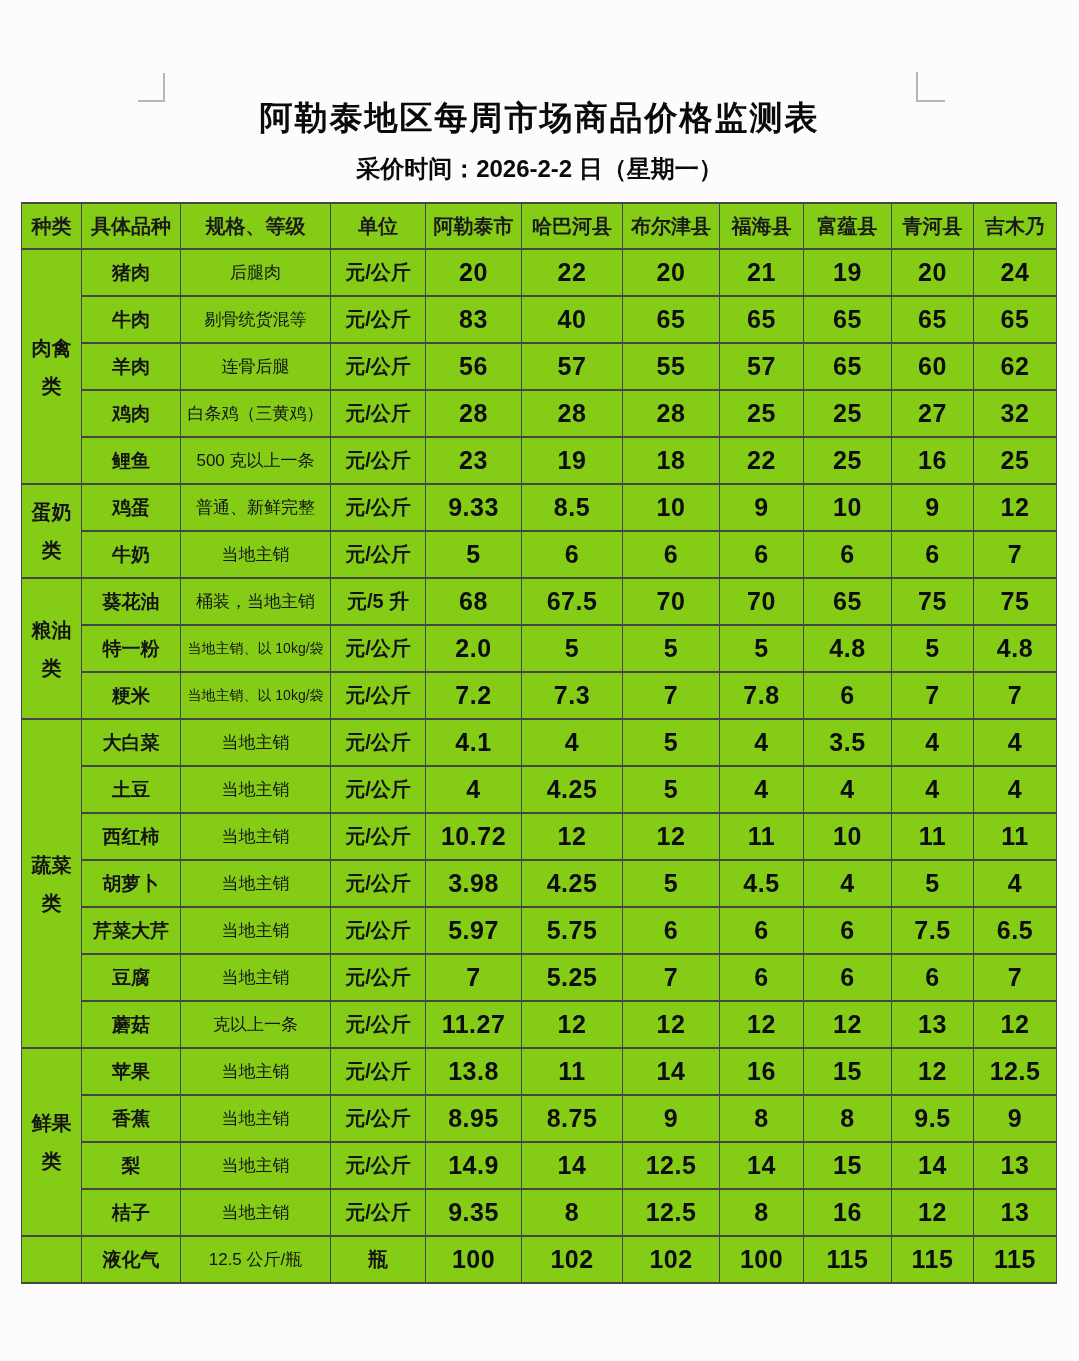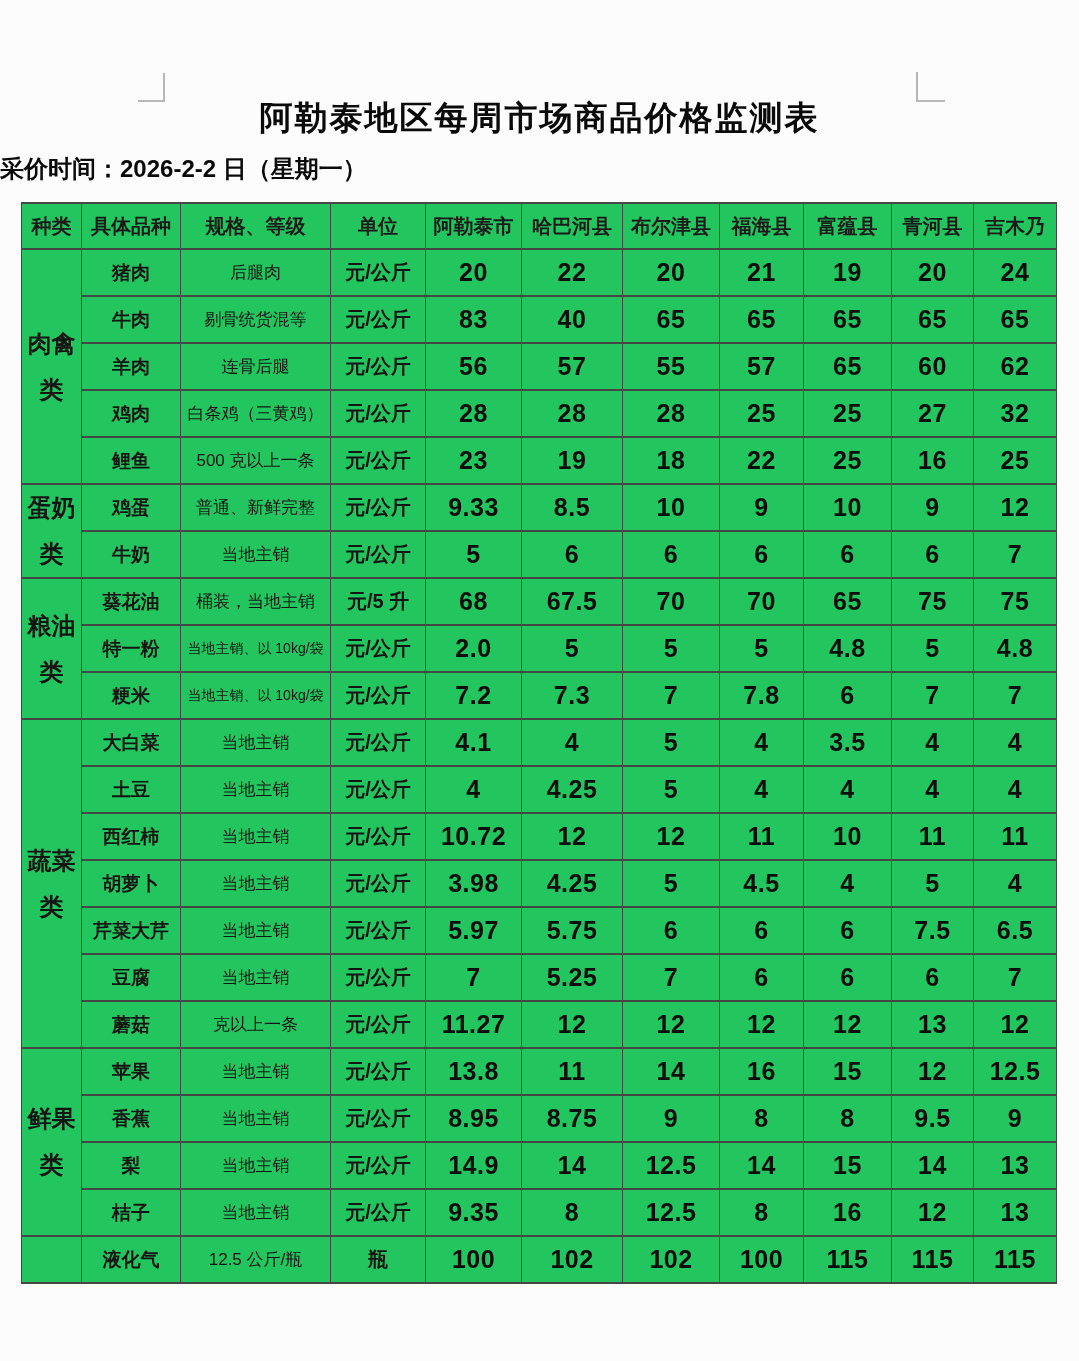--- a/index.html
+++ b/index.html
@@ -24,51 +24,51 @@
   .title{
     padding-top:96px;
     text-align:center;
     font-size:33px;
     font-weight:700;
     letter-spacing:2px;
     color:#0a0a0a;
   }
   .subtitle{
     margin-top:12px;
-    text-align:left;
+    text-align:center;
     font-size:24px;
     font-weight:700;
     color:#0a0a0a;
   }
   table.price-table{
     margin:17px 8px 0 21px;
     width:1035px;
     border-collapse:collapse;
     table-layout:fixed;
-    background:#22c55e;
+    background:#84cc16;
   }
   table.price-table th,
   table.price-table td{
     border:1px solid #464646;
     border-top-width:2px;
     border-bottom-width:2px;
     text-align:center;
     vertical-align:middle;
     padding:0 2px;
     overflow:hidden;
   }
   table.price-table th{
     height:44px;
     font-size:20px;
     font-weight:600;
     color:#1a1a1a;
   }
   table.price-table td{height:45px;}
   td.cat{
-    font-size:24px;
+    font-size:20px;
     font-weight:600;
     line-height:1.9;
     color:#141414;
   }
   td.item{
     font-size:19px;
     font-weight:600;
     color:#141414;
   }
   td.spec{

